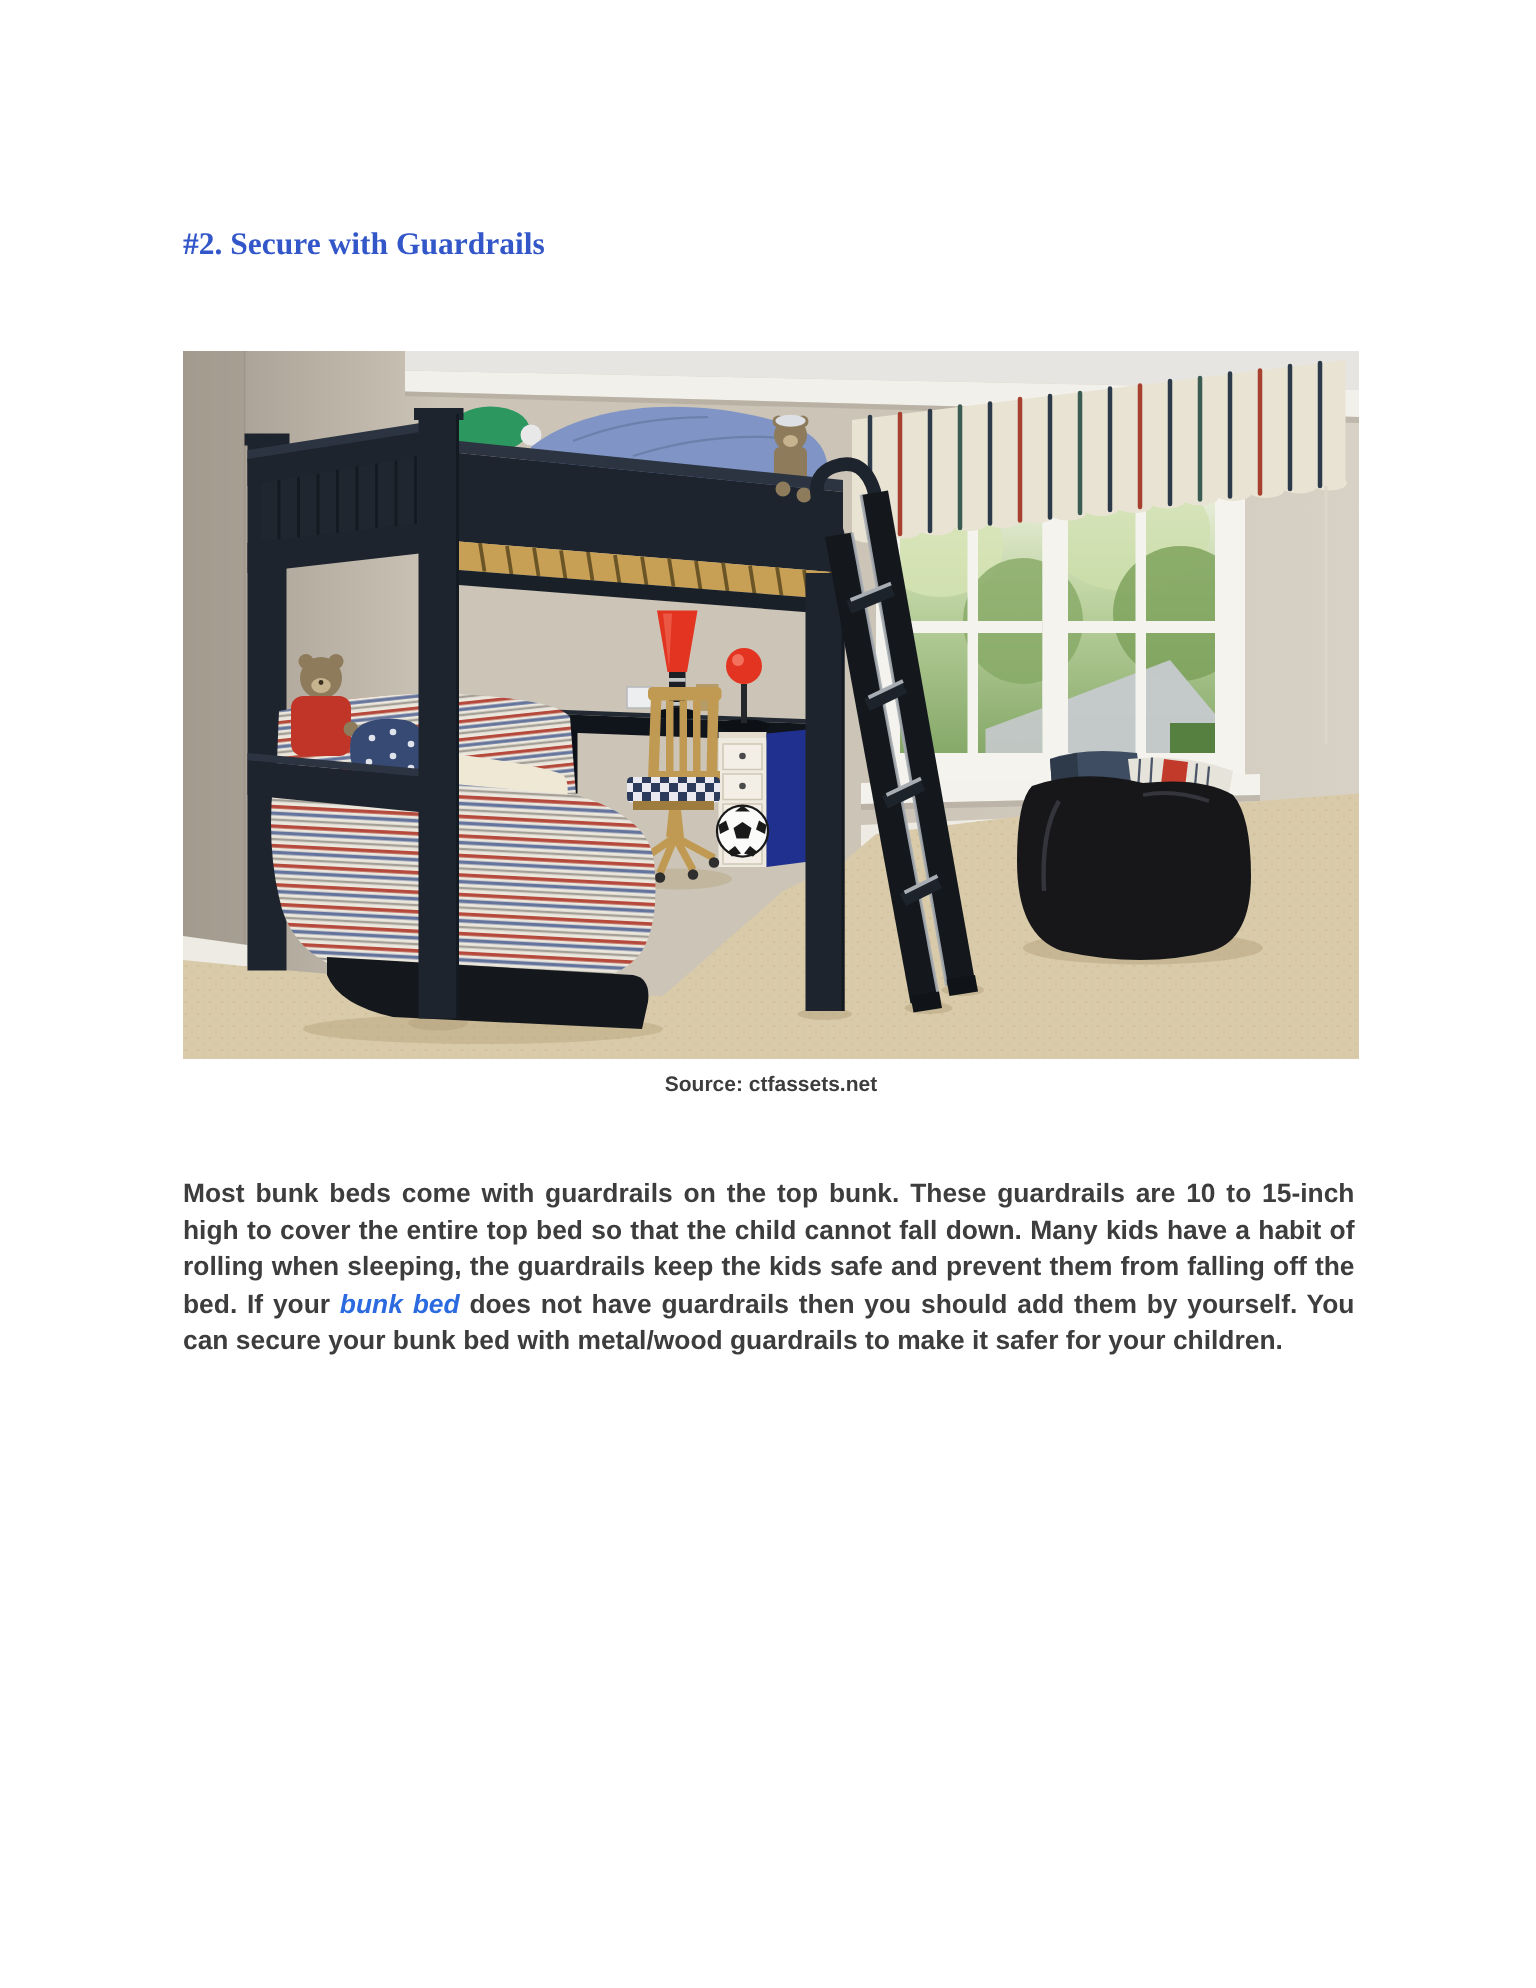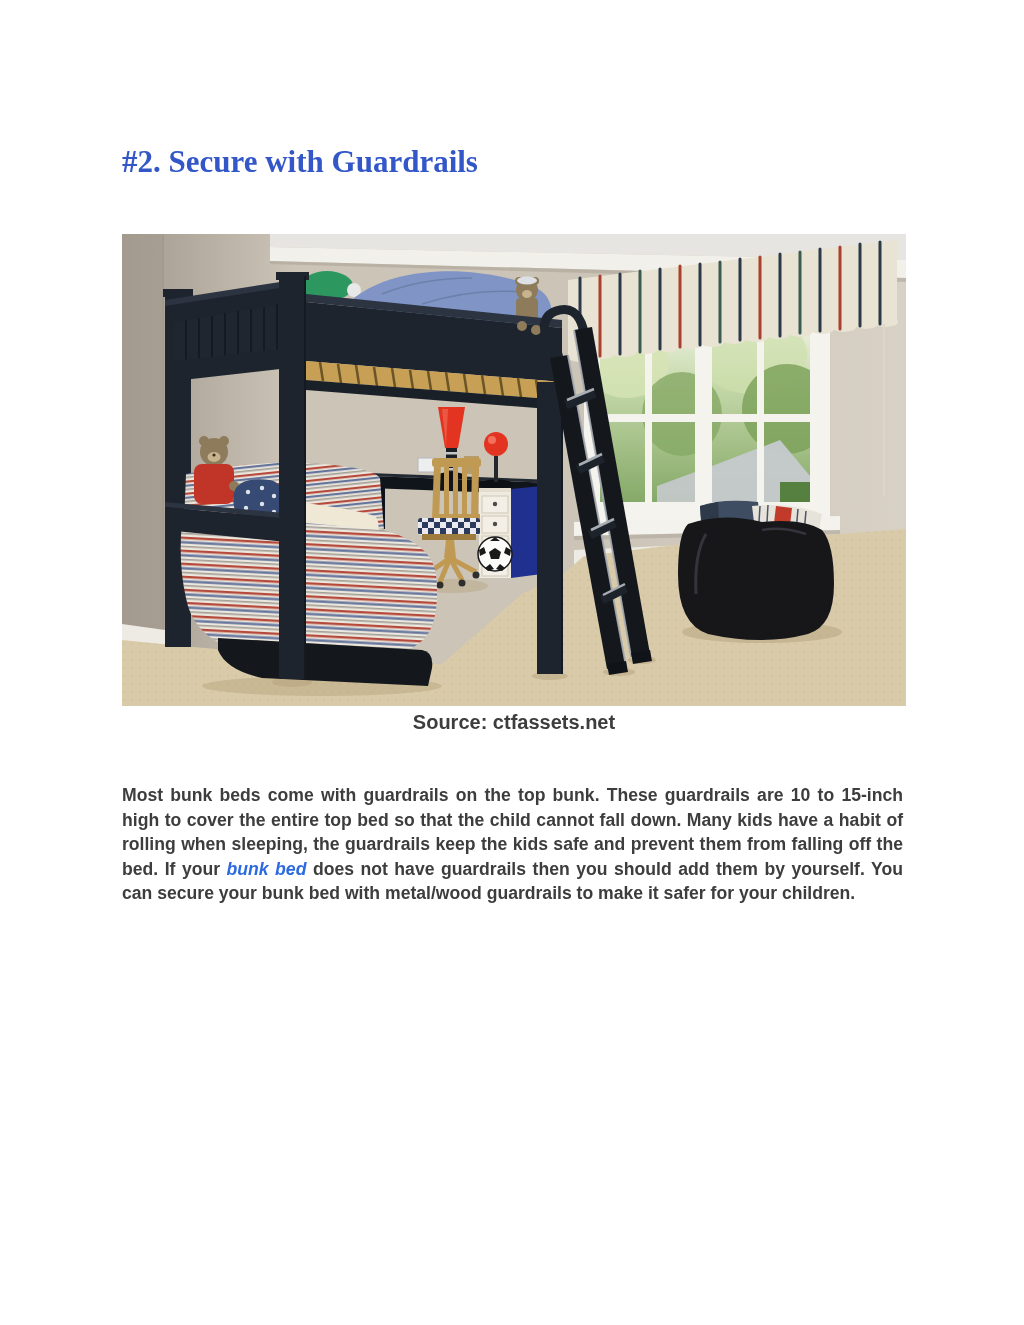--- a/index.html
+++ b/index.html
@@ -4,29 +4,29 @@
 <style>
   html,body { margin:0; padding:0; background:#ffffff; }
   .page {
     position:relative; width:1024px; height:1325px;
     background:var(--c-page-bg,#ffffff); overflow:hidden;
     font-family:"Liberation Sans", sans-serif;
   }
   .heading {
     position:absolute; left:122px; top:145px; margin:0;
     font-family:"Liberation Serif", serif; font-weight:700;
-    font-size:31px; line-height:34px; color:var(--c-heading,#3357c9);
+    font-size:21px; line-height:34px; color:var(--c-heading,#3357c9);
   }
   .figure {
     position:absolute; left:122px; top:234px; width:784px; height:472px; margin:0;
   }
   .figure svg { display:block; width:100%; height:100%; }
   .caption {
     position:absolute; left:122px; top:711px; width:784px; margin:0;
-    text-align:center; font-weight:700; font-size:20px; line-height:23px;
+    text-align:center; font-weight:700; font-size:14px; line-height:23px;
     color:var(--c-text,#3d3d3d);
   }
   .body-text {
     position:absolute; left:122px; top:783px; width:781px; margin:0;
     text-align:justify; font-weight:700; font-size:17.6px; line-height:24.5px;
     color:var(--c-text,#3d3d3d);
   }
   .body-text a { color:var(--c-link,#2c6ae0); text-decoration:none; cursor:pointer;font-style:italic; }
 </style>
 </head>

